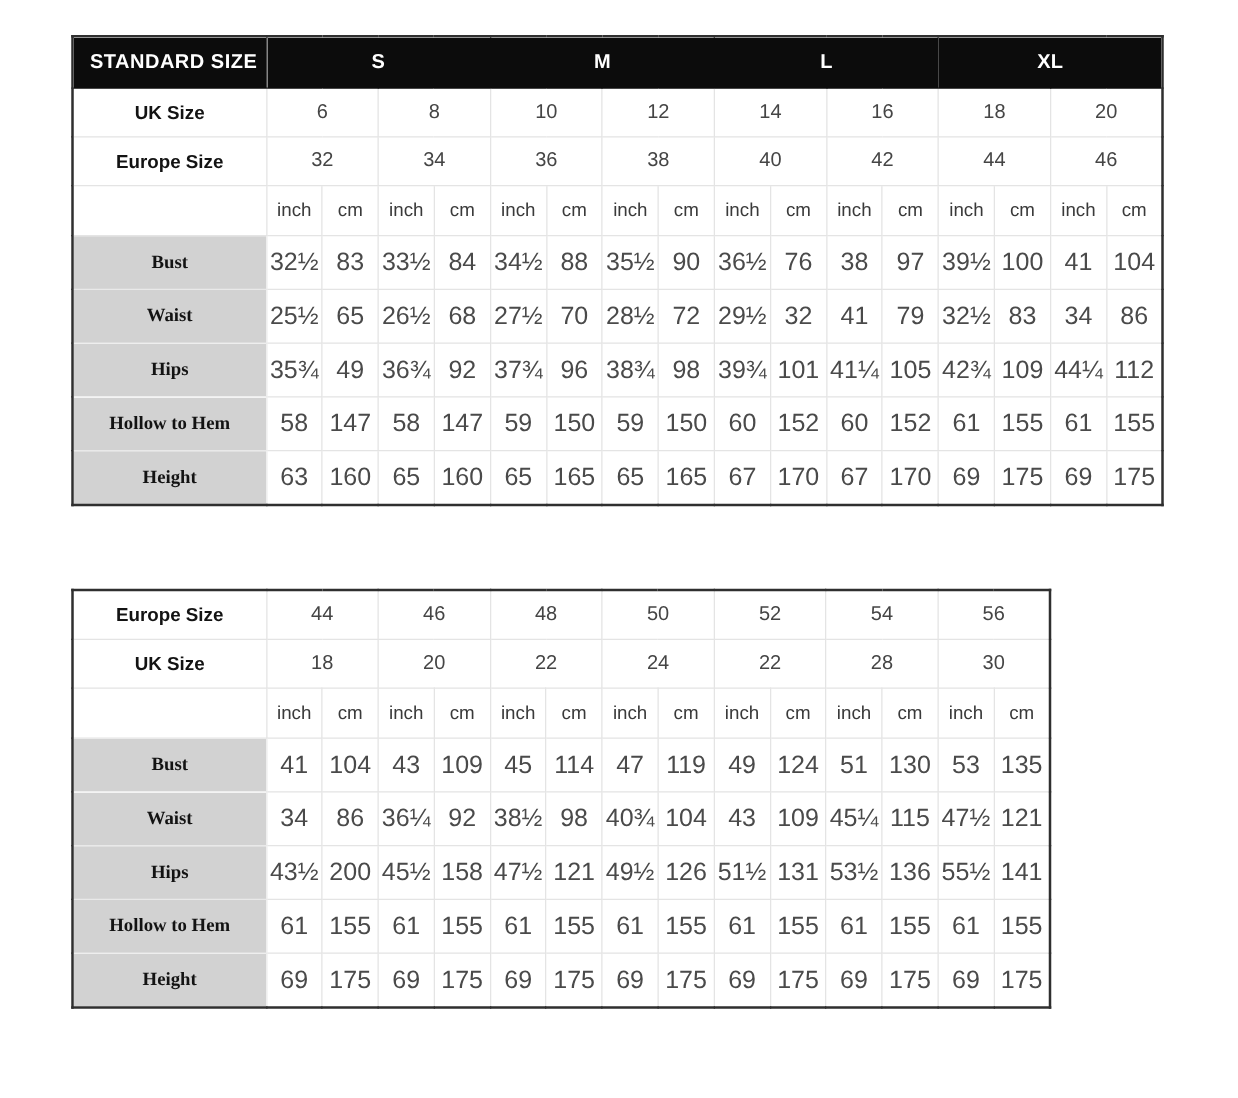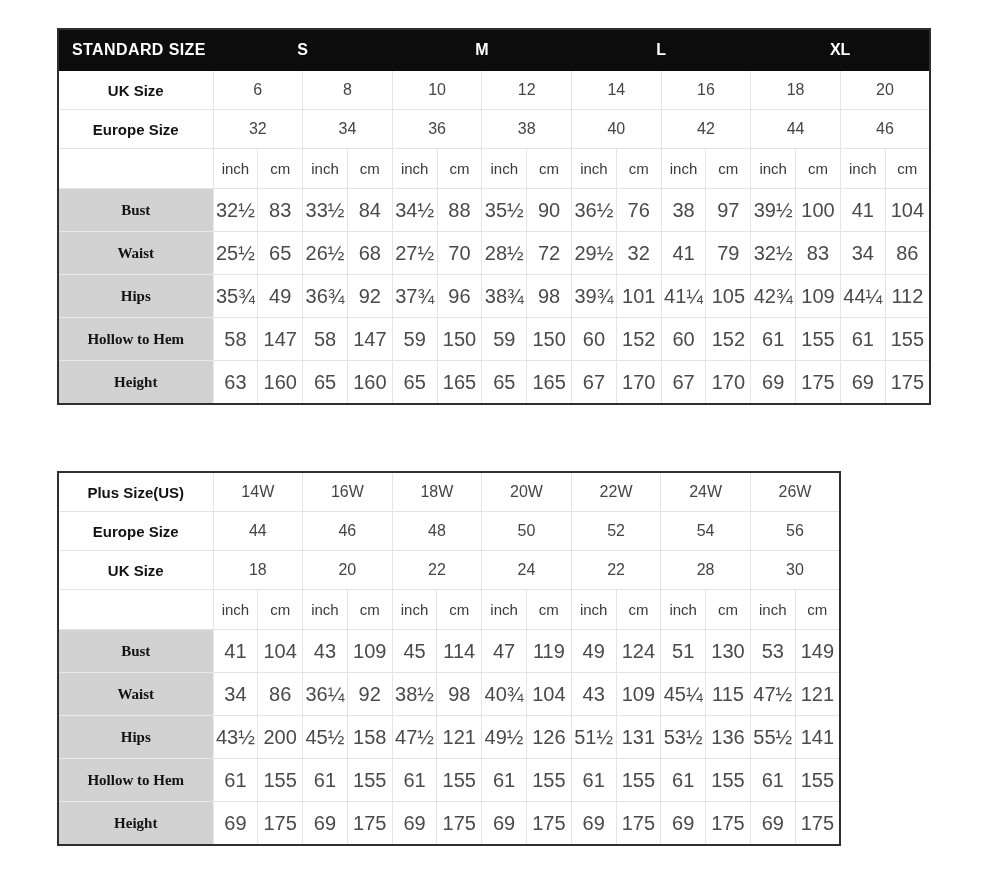--- a/index.html
+++ b/index.html
@@ -258,30 +258,20 @@
           <col>
           <col>
           <col>
           <col>
           <col>
           <col>
           <col>
         </colgroup>
         <tbody>
           <tr class="size-row">
-            <th class="row-label">Plus Size(US)</th>
-            <td class="size-val" colspan="2">14W</td>
-            <td class="size-val" colspan="2">16W</td>
-            <td class="size-val" colspan="2">18W</td>
-            <td class="size-val" colspan="2">20W</td>
-            <td class="size-val" colspan="2">22W</td>
-            <td class="size-val" colspan="2">24W</td>
-            <td class="size-val" colspan="2">26W</td>
-          </tr>
-          <tr class="size-row">
             <th class="row-label">Europe Size</th>
             <td class="size-val" colspan="2">44</td>
             <td class="size-val" colspan="2">46</td>
             <td class="size-val" colspan="2">48</td>
             <td class="size-val" colspan="2">50</td>
             <td class="size-val" colspan="2">52</td>
             <td class="size-val" colspan="2">54</td>
             <td class="size-val" colspan="2">56</td>
           </tr>
           <tr class="size-row">
@@ -319,21 +309,21 @@
             <td class="meas-val">109</td>
             <td class="meas-val">45</td>
             <td class="meas-val">114</td>
             <td class="meas-val">47</td>
             <td class="meas-val">119</td>
             <td class="meas-val">49</td>
             <td class="meas-val">124</td>
             <td class="meas-val">51</td>
             <td class="meas-val">130</td>
             <td class="meas-val">53</td>
-            <td class="meas-val">149</td>
+            <td class="meas-val">135</td>
           </tr>
           <tr class="meas-row">
             <th class="row-label gray">Waist</th>
             <td class="meas-val">34</td>
             <td class="meas-val">86</td>
             <td class="meas-val">36¼</td>
             <td class="meas-val">92</td>
             <td class="meas-val">38½</td>
             <td class="meas-val">98</td>
             <td class="meas-val">40¾</td>

